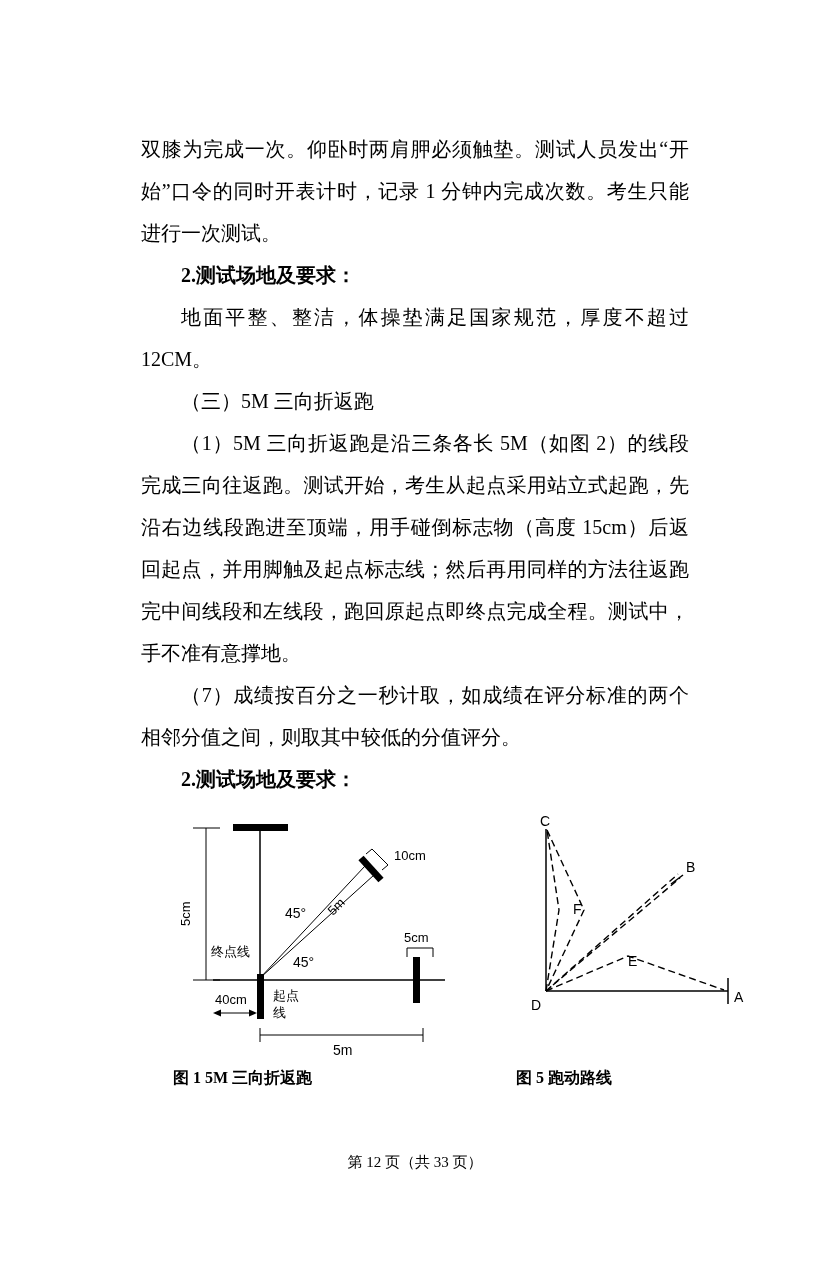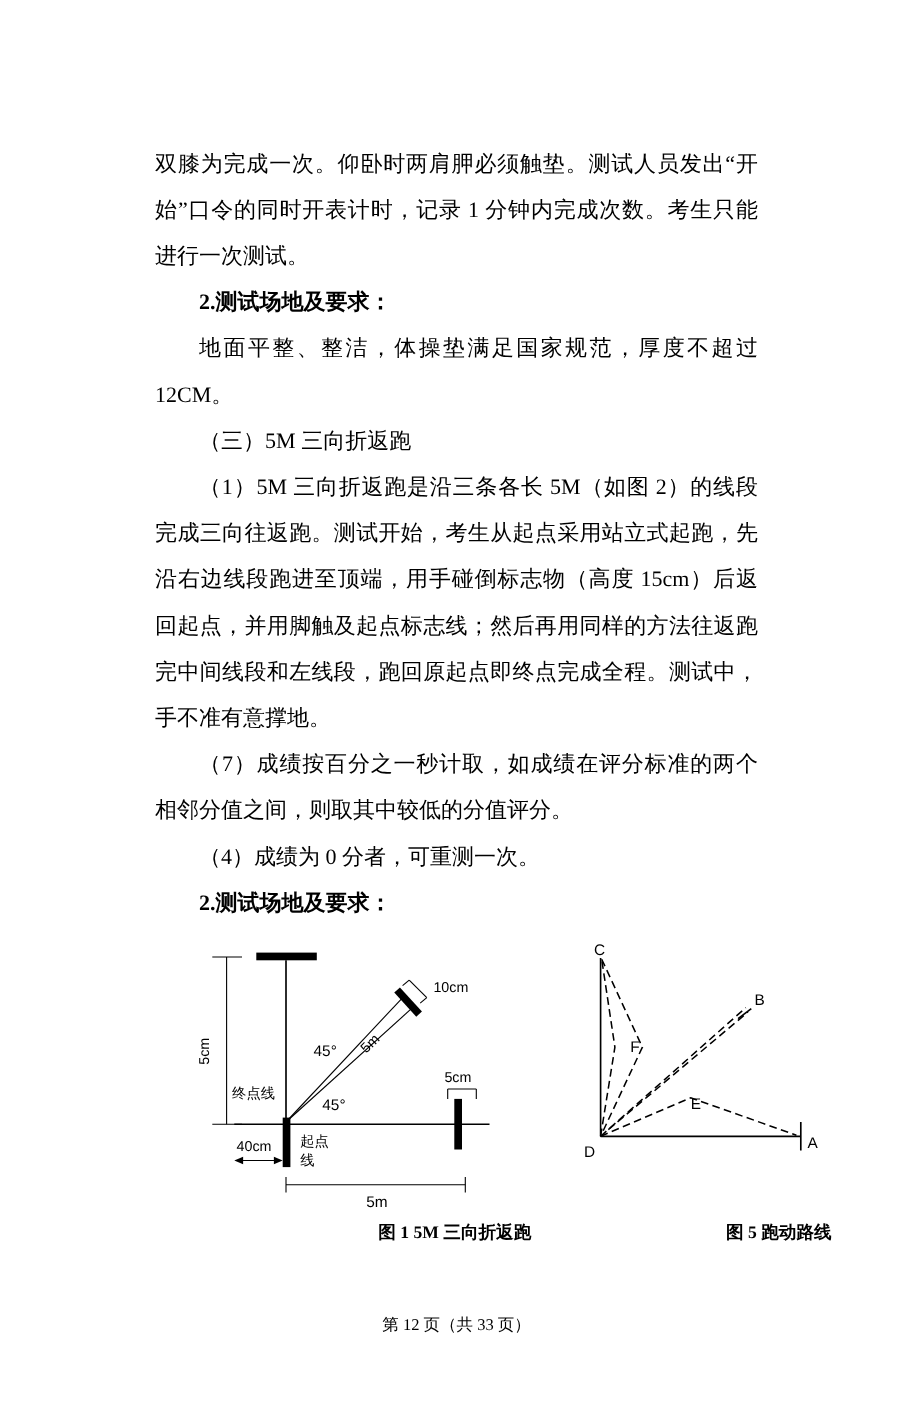--- a/index.html
+++ b/index.html
@@ -25,21 +25,21 @@
   .figures {
     display: flex;
     align-items: flex-start;
     margin-top: 14px;
     margin-left: 32px;
     gap: 33px;
   }
   figure { display: block; }
   figure svg { display: block; }
   figcaption {
-    text-align: right;
+    text-align: left;
     font-weight: bold;
     font-size: 16px;
     margin-top: 4px;
   }
   .footer {
     text-align: center;
     font-size: 15px;
     margin-top: 64px;
   }
   .watermark {
@@ -68,21 +68,20 @@
 
 <div class="page">
   <div class="content">
 
     <p class="para">双膝为完成一次。仰卧时两肩胛必须触垫。测试人员发出“开始”口令的同时开表计时，记录 1 分钟内完成次数。考生只能进行一次测试。</p>
     <p class="para ind bold">2.测试场地及要求：</p>
     <p class="para ind">地面平整、整洁，体操垫满足国家规范，厚度不超过 12CM。</p>
     <p class="para ind">（三）5M 三向折返跑</p>
     <p class="para ind">（1）5M 三向折返跑是沿三条各长 5M（如图 2）的线段完成三向往返跑。测试开始，考生从起点采用站立式起跑，先沿右边线段跑进至顶端，用手碰倒标志物（高度 15cm）后返回起点，并用脚触及起点标志线；然后再用同样的方法往返跑完中间线段和左线段，跑回原起点即终点完成全程。测试中，手不准有意撑地。</p>
     <p class="para ind">（7）成绩按百分之一秒计取，如成绩在评分标准的两个相邻分值之间，则取其中较低的分值评分。</p>
-    <p class="para ind">（4）成绩为 0 分者，可重测一次。</p>
     <p class="para ind bold">2.测试场地及要求：</p>
 
     <div class="figures">
 
       <figure>
         <svg width="310" height="250" viewBox="0 0 310 250">
 
           <line x1="33" y1="14" x2="33" y2="166"></line>
           <line x1="20" y1="14" x2="47" y2="14"></line>
           <line x1="20" y1="166" x2="47" y2="166"></line>

